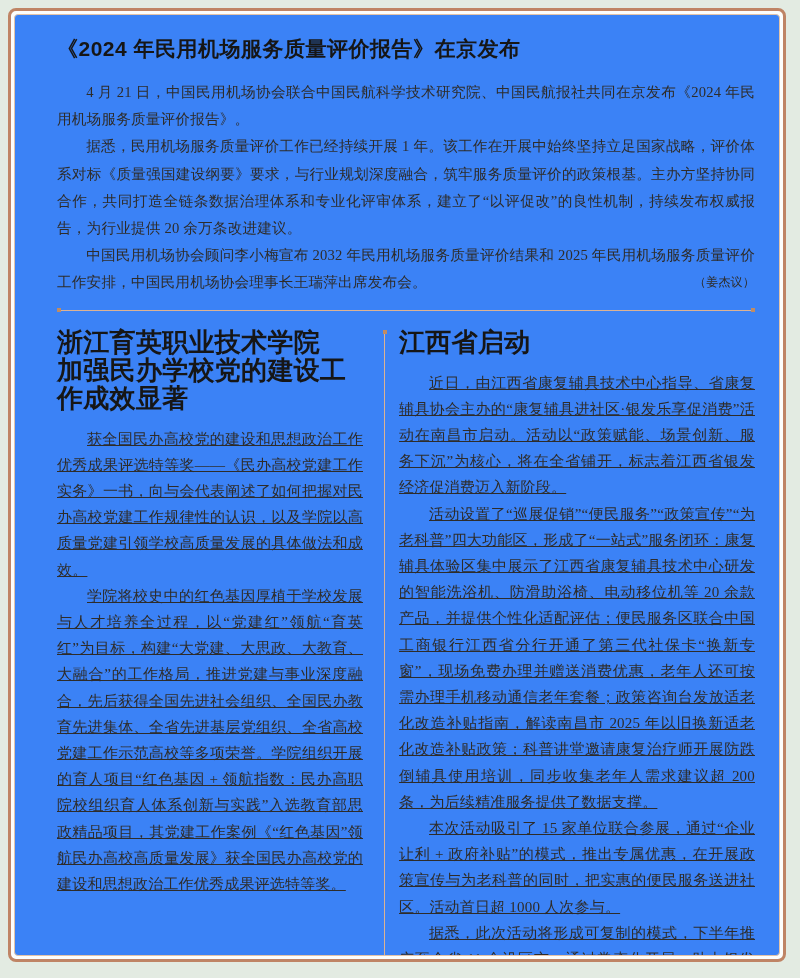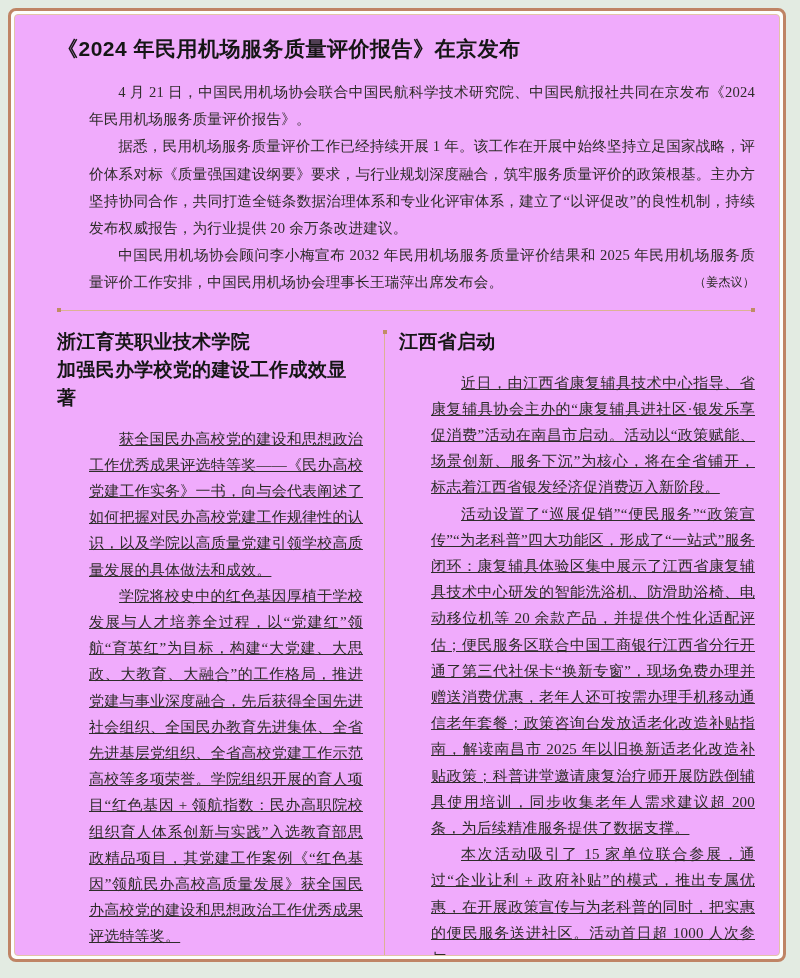--- a/index.html
+++ b/index.html
@@ -21,36 +21,35 @@
   .page-frame{
     position:absolute;left:8px;top:8px;width:778px;height:954px;
     border:3px solid var(--border-outer);
     border-radius:8px;
     background:#fdfdfc;
   }
   .page-inner{
     position:absolute;left:3px;top:3px;right:3px;bottom:3px;
     border:1px solid var(--border-inner);
     border-radius:4px;
-    background:#f0abfc;
+    background:#3b82f6;
     padding:17px 24px 10px 42px;
     overflow:hidden;
   }
   
   .top-title{
     font-family:"Liberation Sans","DejaVu Sans",sans-serif;
     font-weight:bold;font-size:21px;line-height:30px;
     color:var(--heading);letter-spacing:.5px;
     margin:2px 0 15px 0;
   }
   .para{
     font-size:14.6px;line-height:27.2px;
     text-align:justify;text-indent:2em;
     letter-spacing:.2px;
-    margin-left:32px;
   }
   .para::after{content:"";display:block;clear:both;}
   .byline-inline{
     float:right;text-indent:0;
     font-size:12px;color:var(--text);
   }
   
   .h-divider{
     position:relative;height:1px;background:var(--rule);
     margin:13px 0 15px 0;
@@ -68,21 +67,21 @@
     position:relative;width:1px;flex:0 0 1px;
     margin:4px 14px 26px 21px;
     background:var(--rule);
   }
   .v-divider .dot-t,.v-divider .dot-b{
     position:absolute;left:-1.5px;width:4px;height:4px;background:var(--dot);
   }
   .v-divider .dot-t{top:0;}
   .col-title{
     font-family:"Liberation Sans","DejaVu Sans",sans-serif;
-    font-weight:bold;font-size:19px;line-height:28px;
+    font-weight:bold;font-size:26px;line-height:28px;
     color:var(--heading);letter-spacing:.3px;
     margin:2px 0 14px 0;
   }
   .col .para{font-size:15px;line-height:26.2px;text-decoration:underline;}
 </style>
 </head>
 <body>
 
 <div class="page-frame">
   <div class="page-inner">

